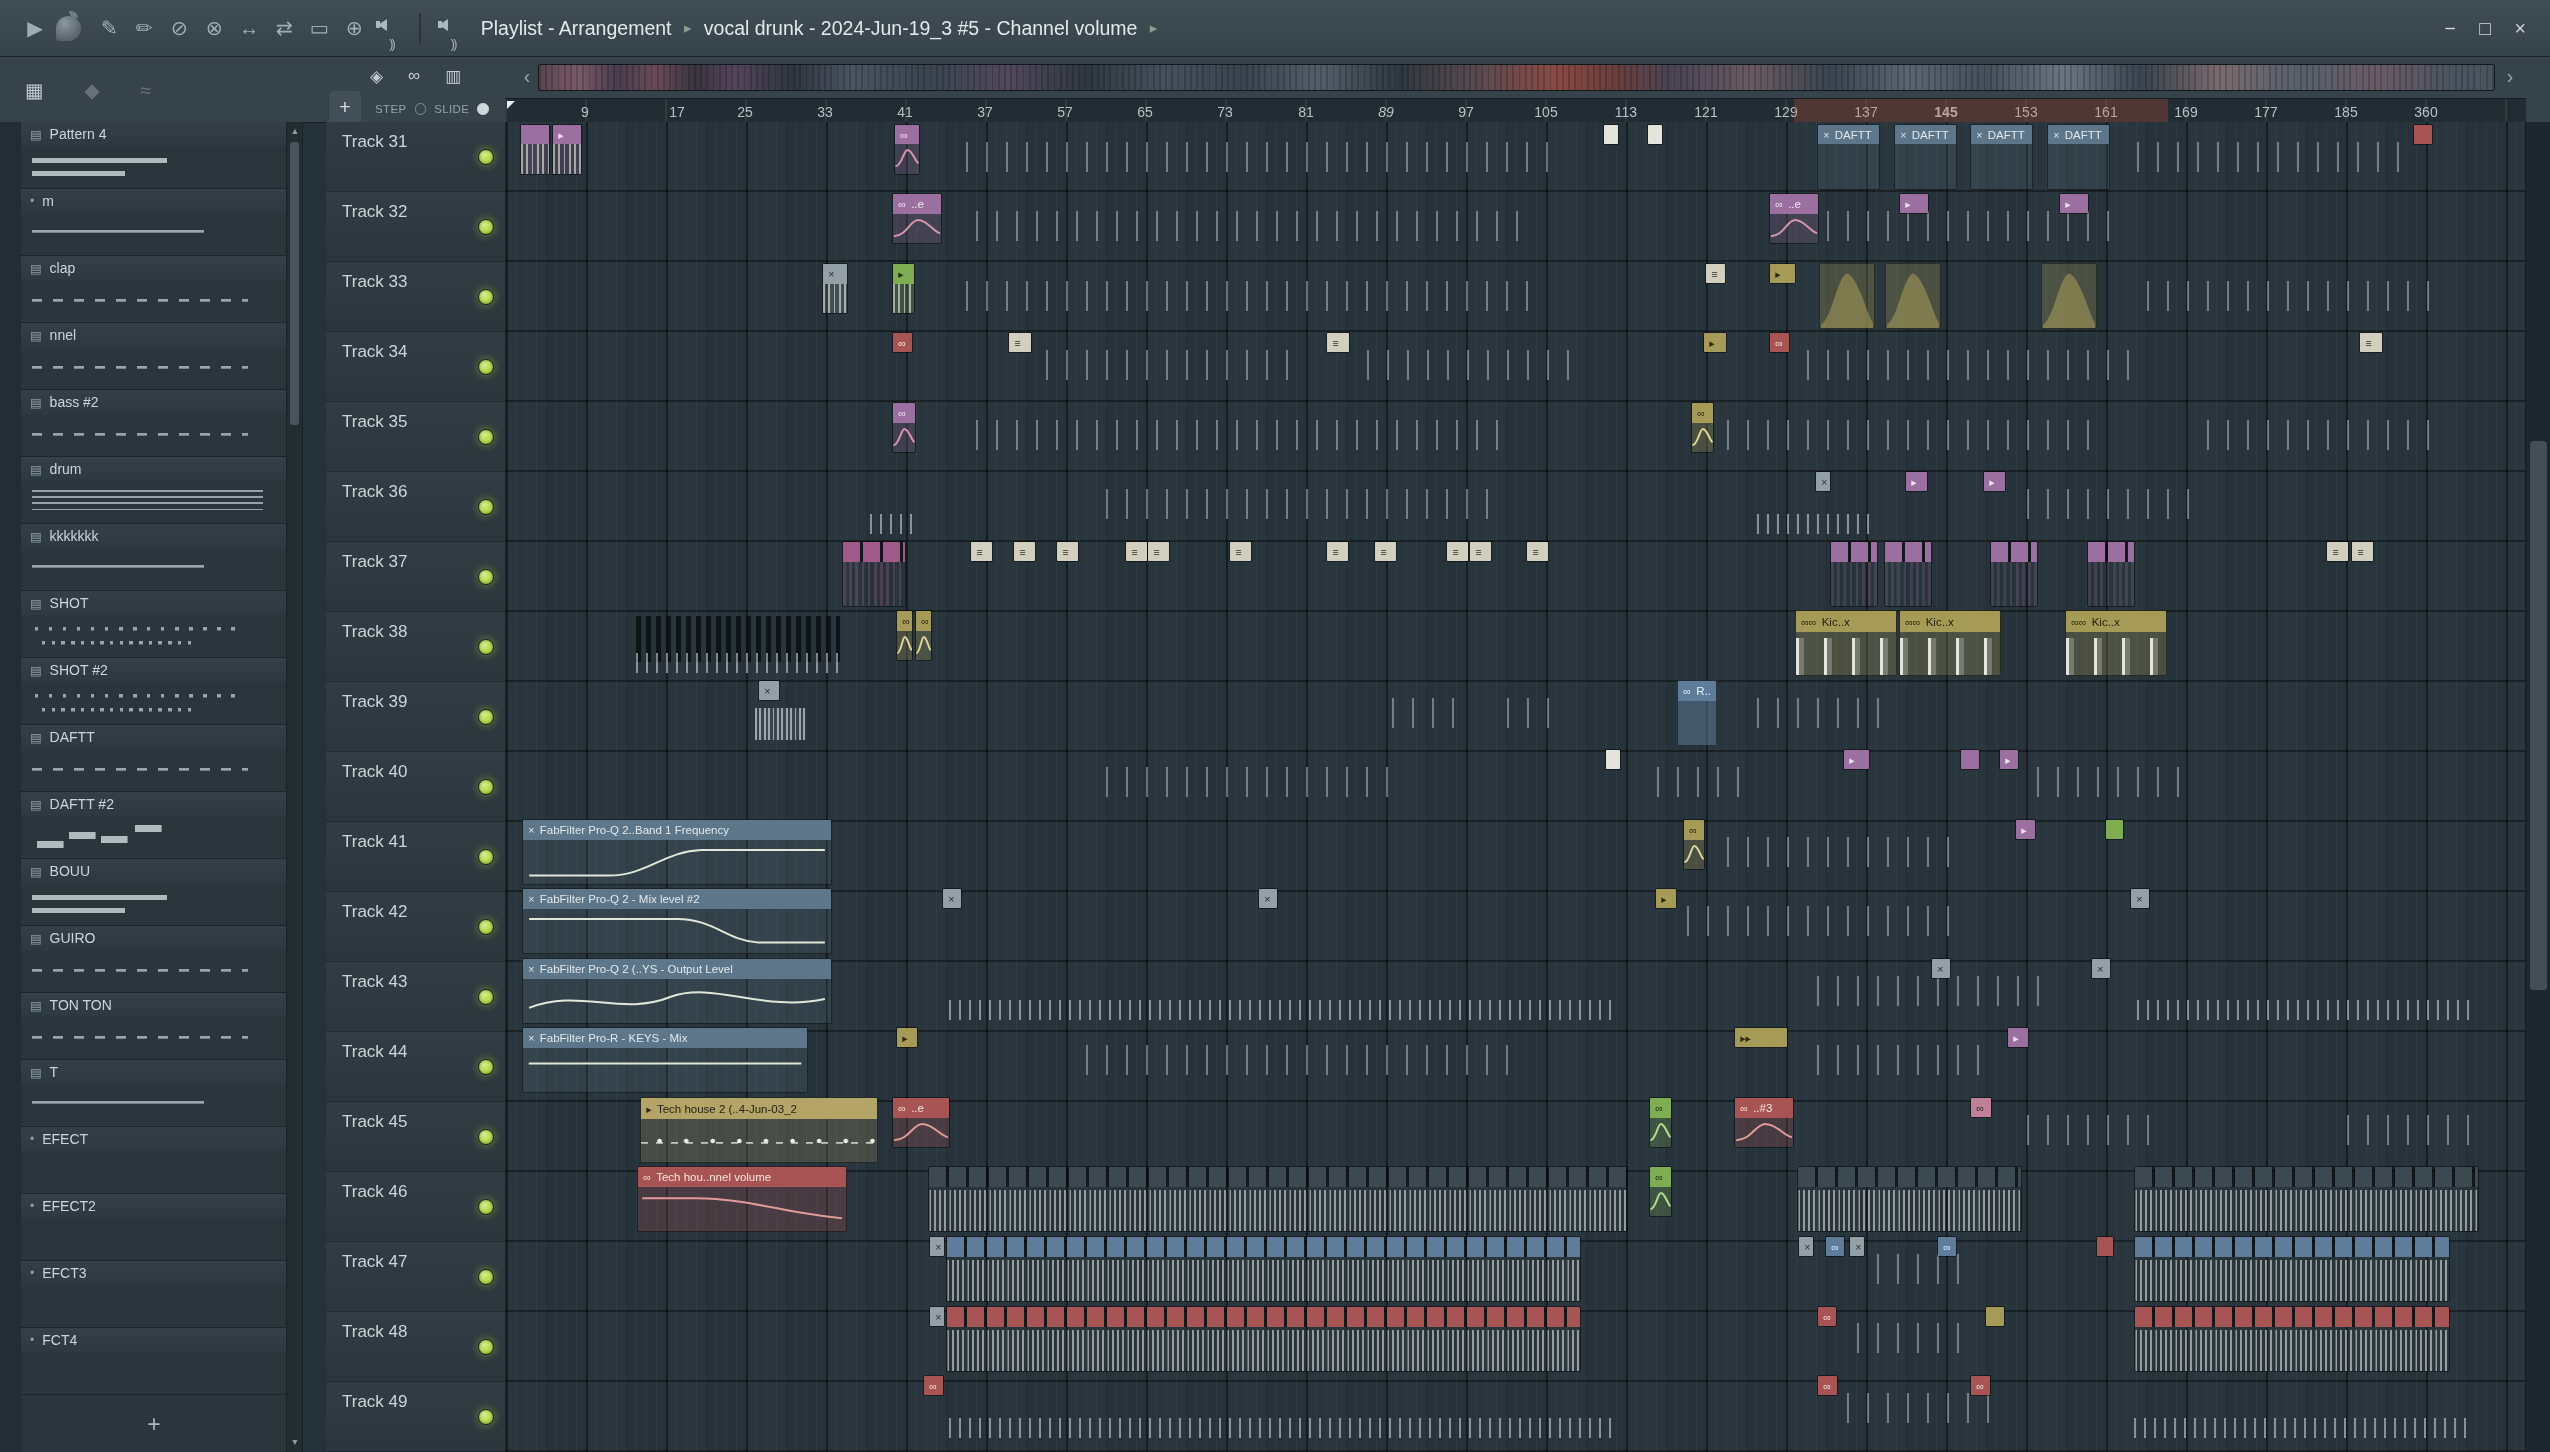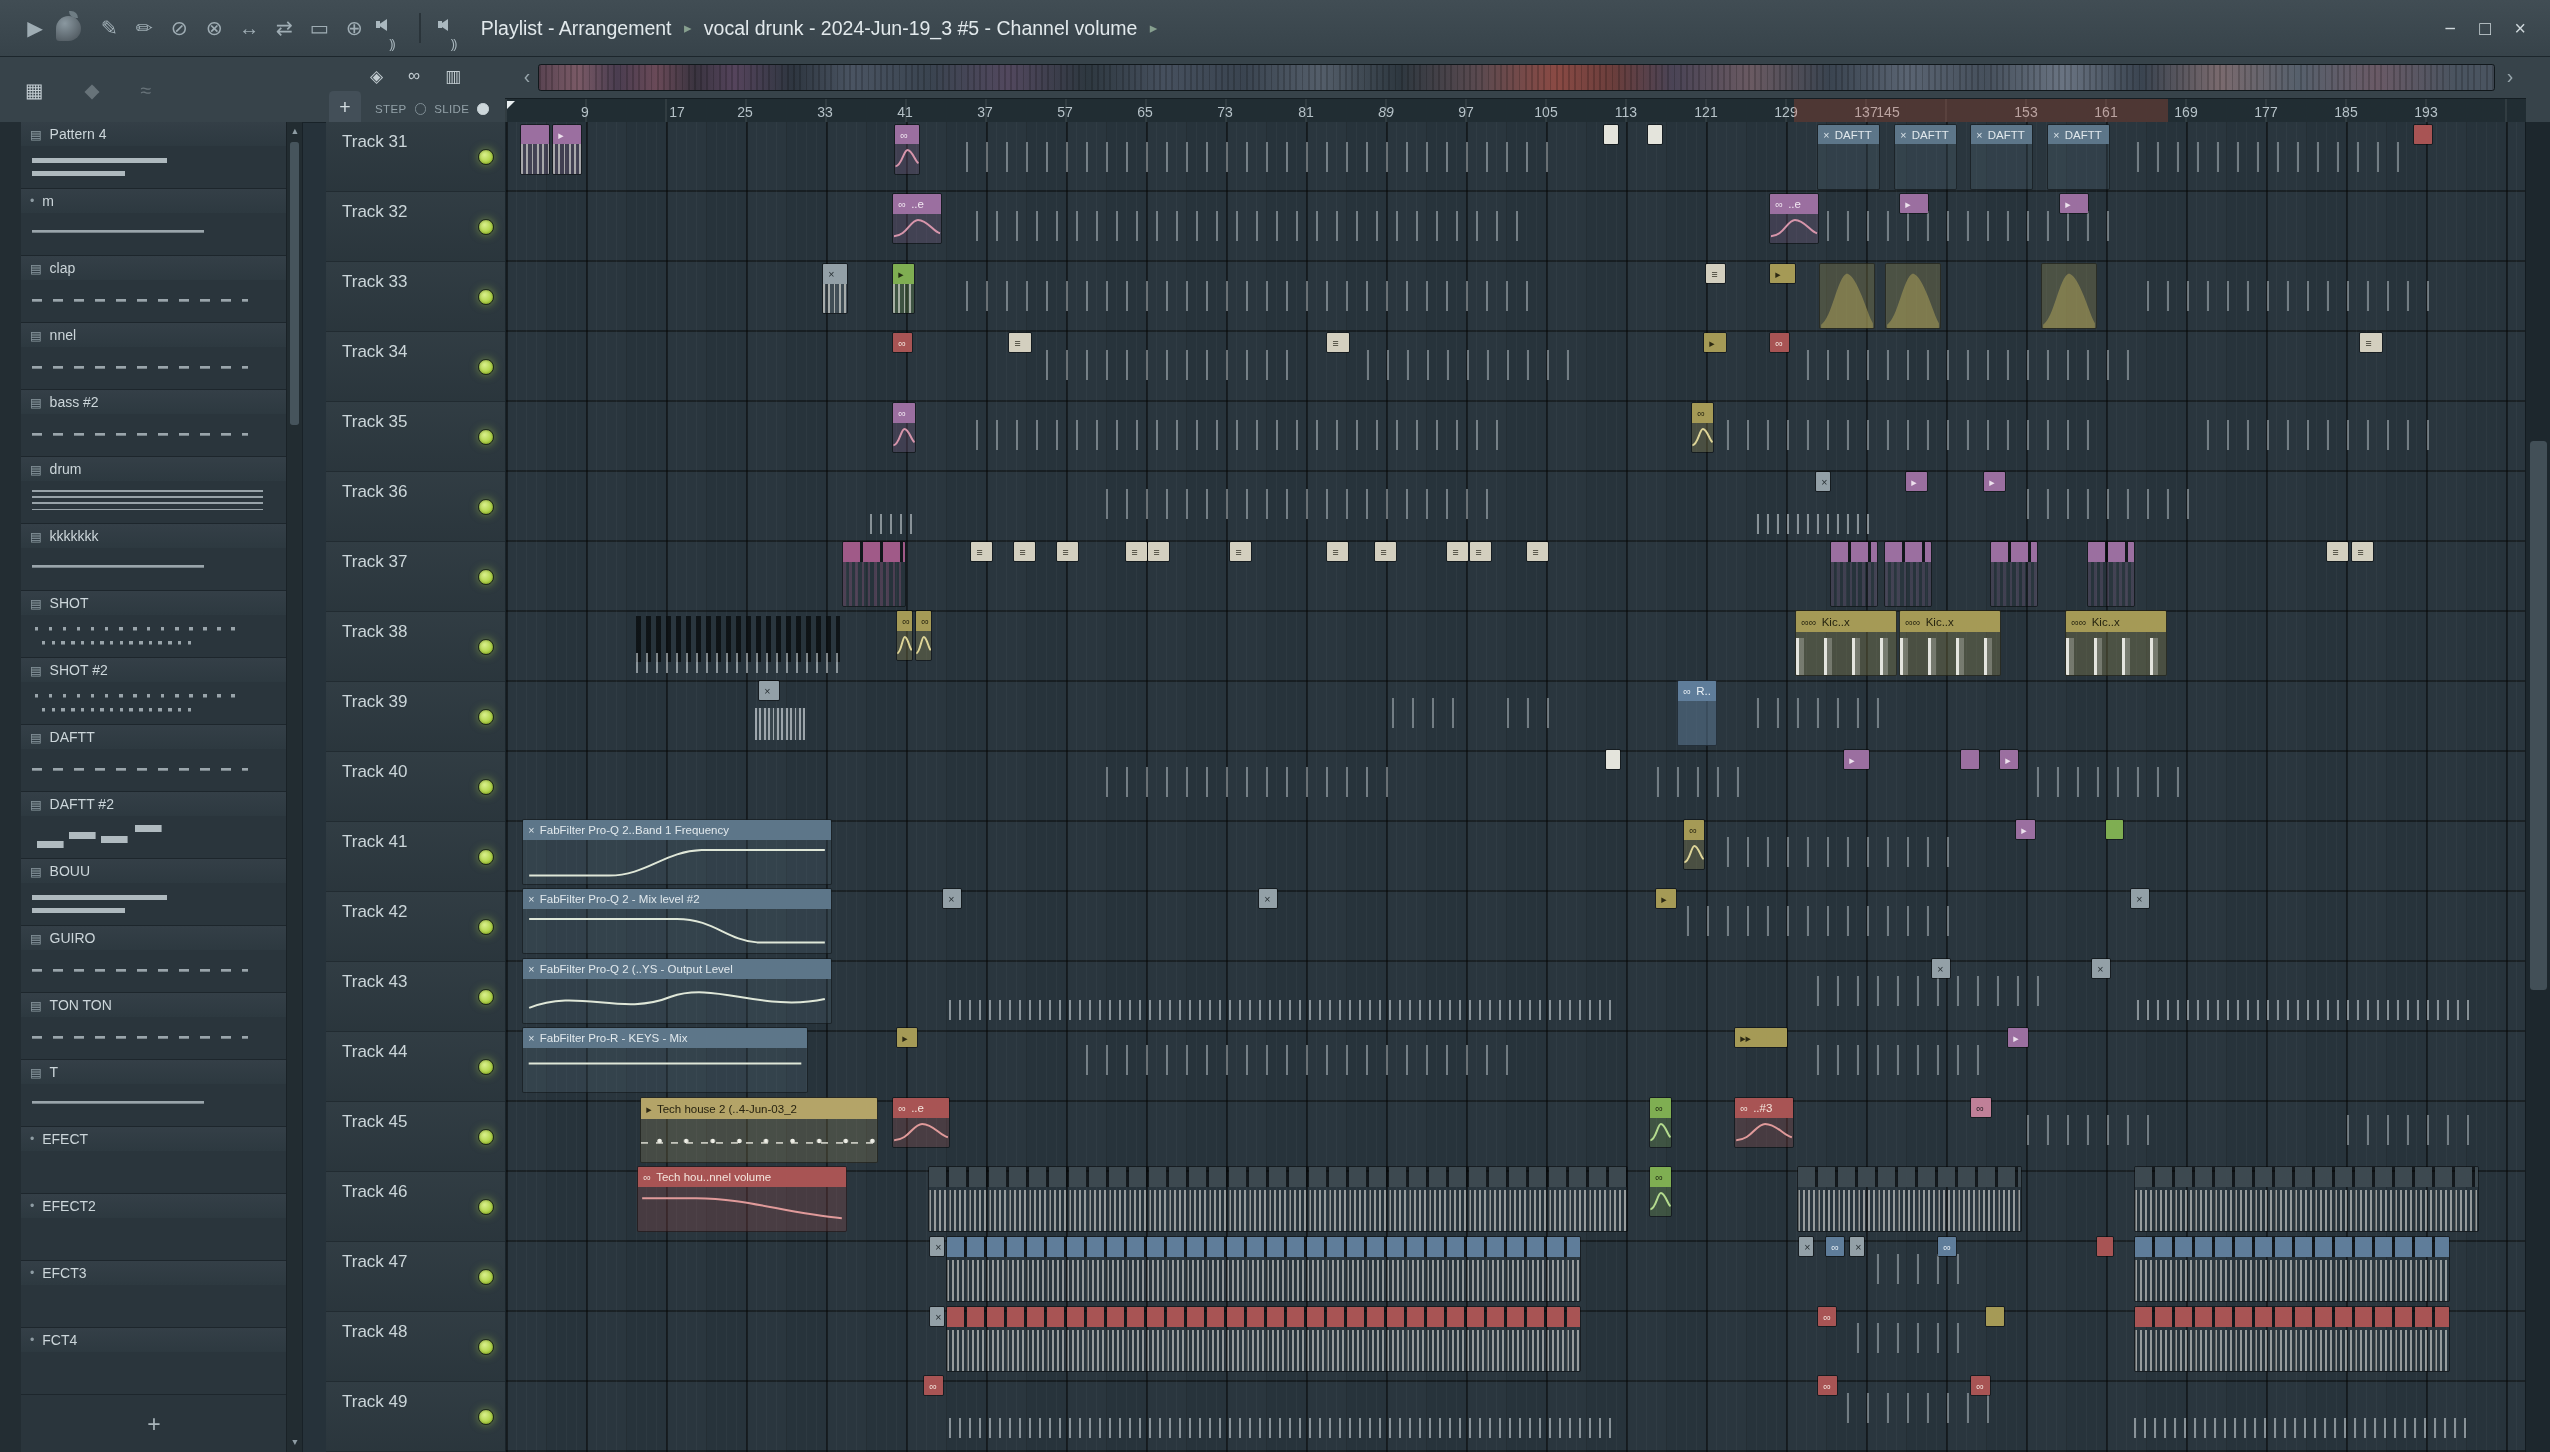--- a/index.html
+++ b/index.html
@@ -172,27 +172,27 @@
         <span class="rnum" style="left: 640px;">65</span>
         <span class="rnum" style="left: 720px;">73</span>
         <span class="rnum" style="left: 801px;">81</span>
         <span class="rnum" style="left: 881px; font-style: italic;">89</span>
         <span class="rnum" style="left: 961px;">97</span>
         <span class="rnum" style="left: 1041px;">105</span>
         <span class="rnum" style="left: 1121px;">113</span>
         <span class="rnum" style="left: 1201px;">121</span>
         <span class="rnum" style="left: 1281px;">129</span>
         <span class="rnum" style="left: 1361px;">137</span>
-        <span class="rnum" style="left: 1383px;">145</span>
+        <span class="rnum" style="left: 1441px; font-weight: bold;">145</span>
         <span class="rnum" style="left: 1521px;">153</span>
         <span class="rnum" style="left: 1601px;">161</span>
         <span class="rnum" style="left: 1681px;">169</span>
         <span class="rnum" style="left: 1761px;">177</span>
         <span class="rnum" style="left: 1841px;">185</span>
-        <span class="rnum" style="left: 1921px;">193</span>
+        <span class="rnum" style="left: 1921px;">360</span>
         <div class="rsel" style="left: 1289px; width: 374px; background: rgba(198, 84, 58, 0.28);"></div>
       </div>
   </div>
 
   <div class="sidebar-strip"></div>
   <div class="sidebar">
     <div class="sb-list" id="sb-list">
         <div class="sb-item">
           <div class="sb-head">
             <span class="sb-ico">▤</span>

